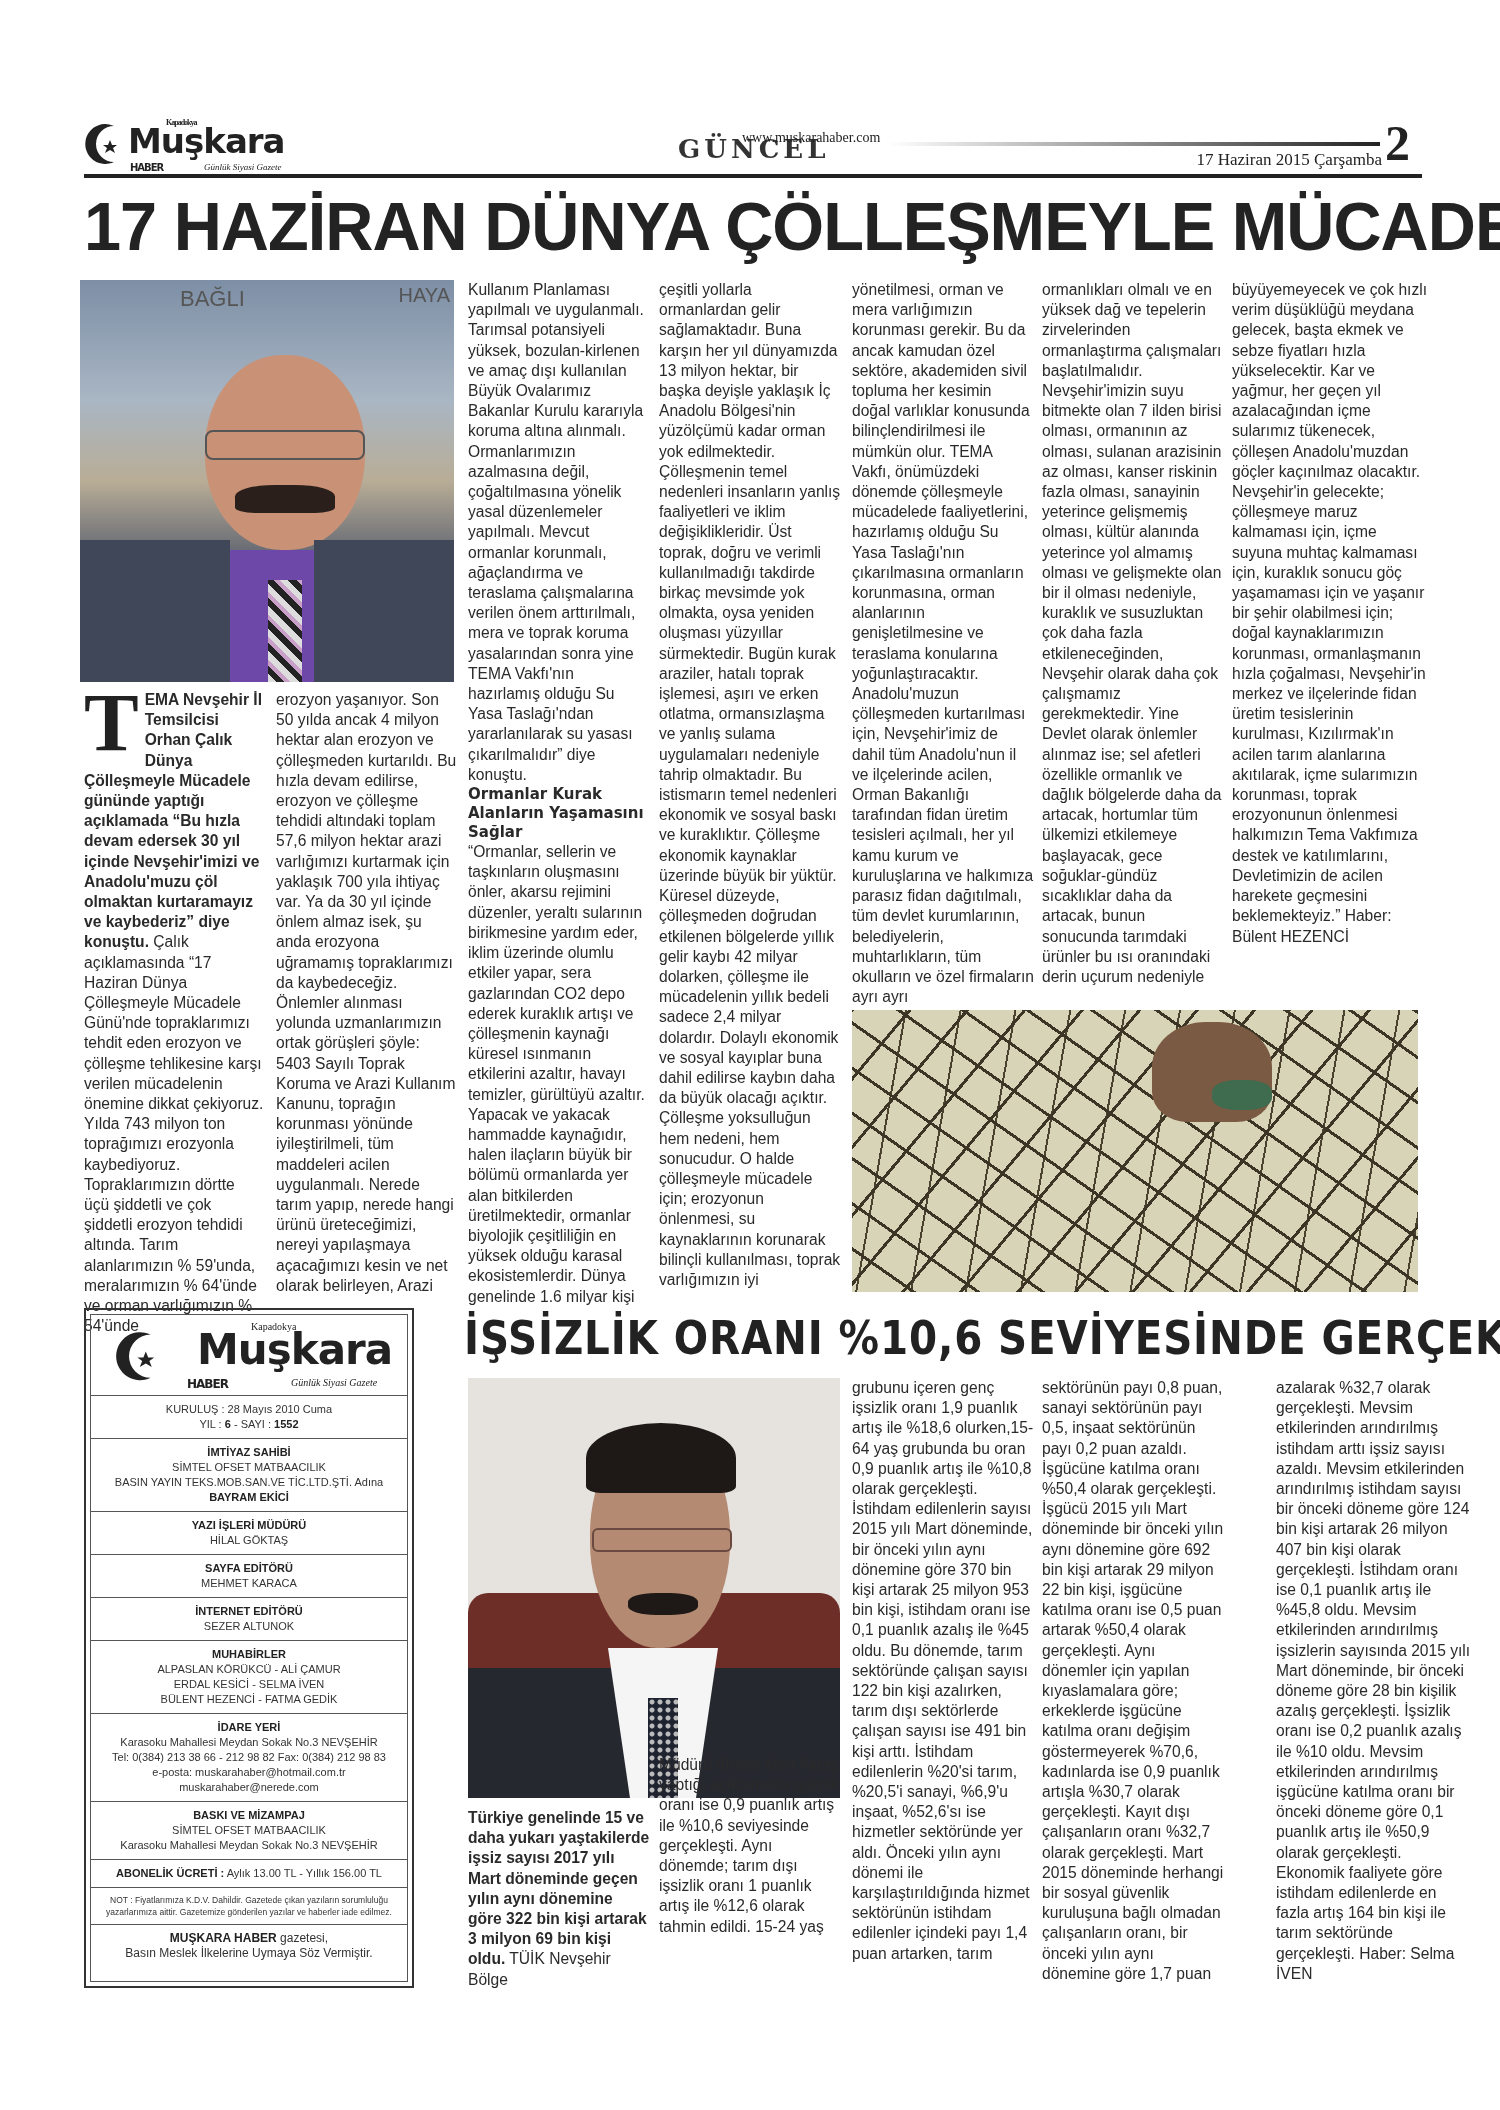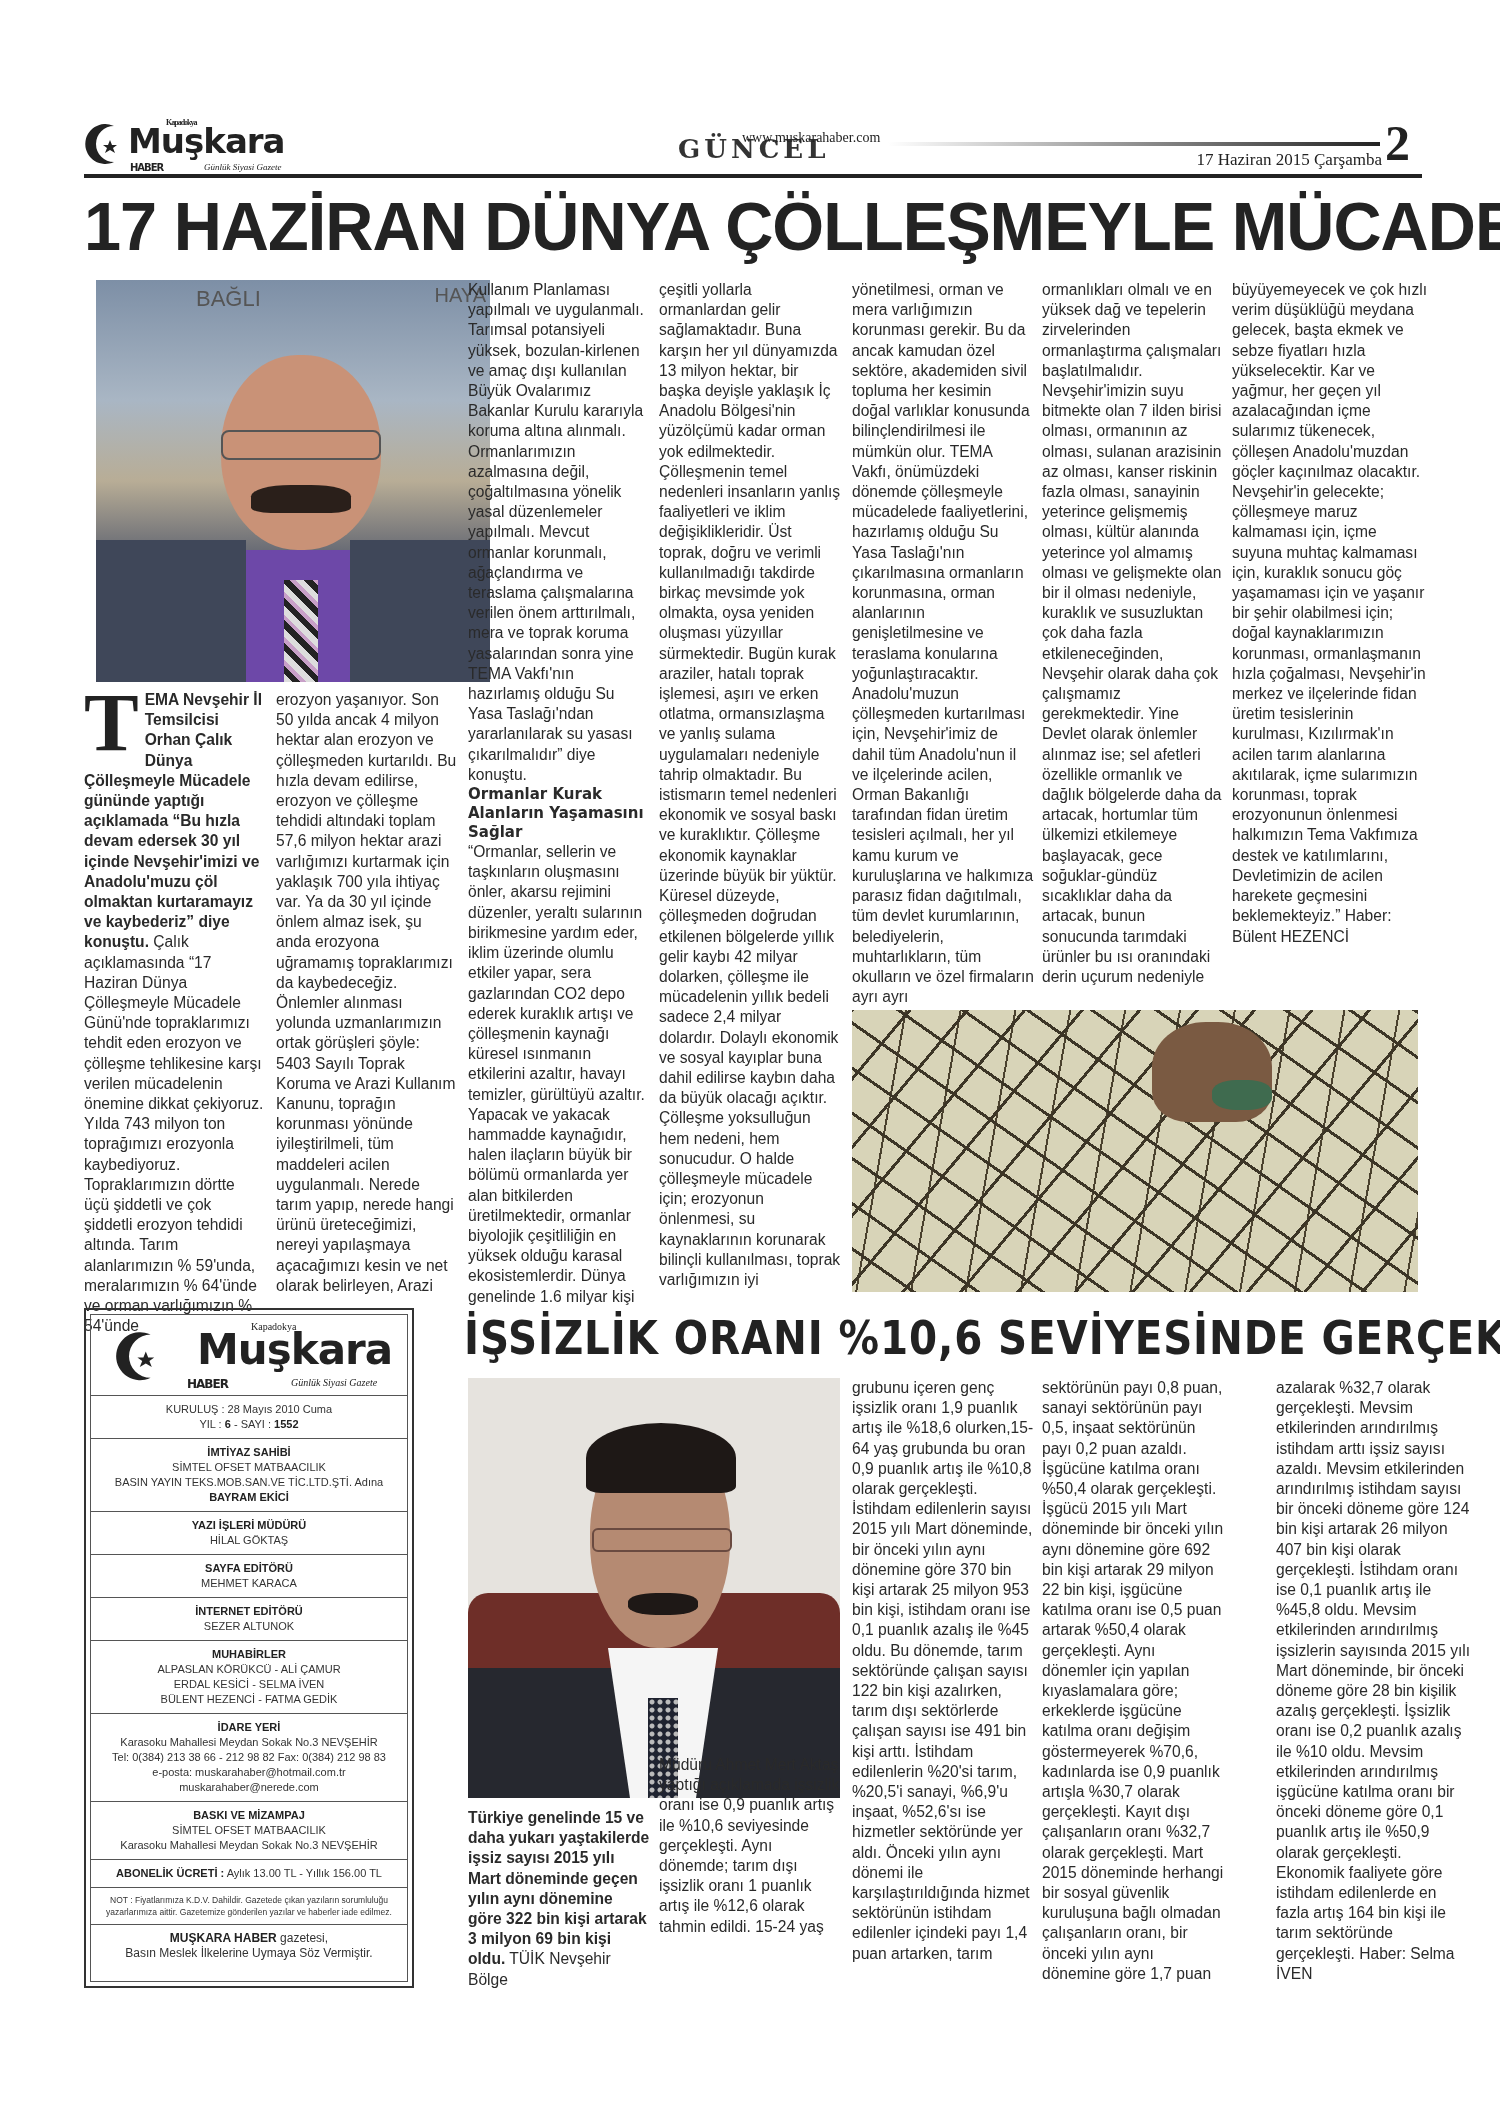--- a/index.html
+++ b/index.html
@@ -45,21 +45,21 @@
 
 <div class="abs" id="guncel">GÜNCEL</div>
 <div class="abs" id="site-url">www.muskarahaber.com</div>
 <div class="abs" id="header-rule-grad"></div>
 <div class="abs" id="date-line">17 Haziran 2015 Çarşamba</div>
 <div class="abs" id="page-num">2</div>
 <div class="abs" id="top-rule"></div>
 
 <div class="abs" id="headline1">17 HAZİRAN DÜNYA ÇÖLLEŞMEYLE MÜCADELE GÜNÜ</div>
 
-<div class="abs photo" style="left:96px;top:280px;width:374px;height:402px;background:linear-gradient(180deg,#7d8fa6 0%,#a9b6c4 30%,#b8ad96 50%,#5d6270 70%,#3f4555 100%);padding-left:20px;">
+<div class="abs photo" style="left:80px;top:280px;width:374px;height:402px;background:linear-gradient(180deg,#7d8fa6 0%,#a9b6c4 30%,#b8ad96 50%,#5d6270 70%,#3f4555 100%);">
   <span style="position:absolute;left:100px;top:6px;font-size:22px;color:#555;">BAĞLI</span>
   <span style="position:absolute;right:4px;top:4px;font-size:20px;color:#555;">HAYA</span>
   <div style="position:absolute;left:125px;top:75px;width:160px;height:195px;border-radius:48%;background:#c99277;"></div>
   <div style="position:absolute;left:125px;top:150px;width:160px;height:30px;border:2px solid #555;border-radius:8px;box-sizing:border-box;"></div>
   <div style="position:absolute;left:155px;top:205px;width:100px;height:28px;border-radius:40% 40% 20% 20%;background:#2a1f1a;"></div>
   <div style="position:absolute;left:140px;top:270px;width:130px;height:132px;background:#6d48a8;"></div>
   <div style="position:absolute;left:188px;top:300px;width:34px;height:102px;background:repeating-linear-gradient(45deg,#ddd 0 6px,#222 6px 12px,#c8a0c8 12px 16px);"></div>
   <div style="position:absolute;left:0;top:260px;width:150px;height:142px;background:#3f4759;"></div>
   <div style="position:absolute;right:0;top:260px;width:140px;height:142px;background:#3f4759;"></div>
 </div>
@@ -167,21 +167,21 @@
   <div style="position:absolute;left:122px;top:50px;width:140px;height:220px;border-radius:48%;background:#b58a72;"></div>
   <div style="position:absolute;left:118px;top:45px;width:150px;height:70px;border-radius:50% 50% 10% 10%;background:#1e1816;"></div>
   <div style="position:absolute;left:124px;top:150px;width:140px;height:24px;border:2px solid #6a4a40;border-radius:6px;box-sizing:border-box;"></div>
   <div style="position:absolute;left:160px;top:215px;width:70px;height:22px;border-radius:40%;background:#1e1816;"></div>
   <div style="position:absolute;left:0;top:290px;width:372px;height:130px;background:#26282f;"></div>
   <div style="position:absolute;left:140px;top:270px;width:110px;height:150px;background:#f5f5f5;clip-path:polygon(0 0,100% 0,80% 100%,20% 100%);"></div>
   <div style="position:absolute;left:180px;top:320px;width:30px;height:100px;background:radial-gradient(circle,#bbb 2px,#1f2330 3px);background-size:8px 8px;"></div>
 </div>
 
 <div class="col" style="left:468px;top:1808px;width:182px;">
-  <span class="lead">Türkiye genelinde 15 ve daha yukarı yaştakilerde işsiz sayısı 2015 yılı Mart döneminde geçen yılın aynı dönemine göre 322 bin kişi artarak 3 milyon 69 bin kişi oldu.</span>
+  <span class="lead">Türkiye genelinde 15 ve daha yukarı yaştakilerde işsiz sayısı 2017 yılı Mart döneminde geçen yılın aynı dönemine göre 322 bin kişi artarak 3 milyon 69 bin kişi oldu.</span>
   <span>TÜİK Nevşehir Bölge</span>
 </div>
 <div class="col" style="left:659px;top:1720px;width:182px;margin-top:35px;">
   <p>Müdürü Ahmet Mert Aktaş yaptığı açıklamada işsizlik oranı ise 0,9 puanlık artış ile %10,6 seviyesinde gerçekleşti. Aynı dönemde; tarım dışı işsizlik oranı 1 puanlık artış ile %12,6 olarak tahmin edildi. 15-24 yaş</p>
 </div>
 <div class="col" style="left:852px;top:1378px;width:182px;">
   <p>grubunu içeren genç işsizlik oranı 1,9 puanlık artış ile %18,6 olurken,15-64 yaş grubunda bu oran 0,9 puanlık artış ile %10,8 olarak gerçekleşti. İstihdam edilenlerin sayısı 2015 yılı Mart döneminde, bir önceki yılın aynı dönemine göre 370 bin kişi artarak 25 milyon 953 bin kişi, istihdam oranı ise 0,1 puanlık azalış ile %45 oldu. Bu dönemde, tarım sektöründe çalışan sayısı 122 bin kişi azalırken, tarım dışı sektörlerde çalışan sayısı ise 491 bin kişi arttı. İstihdam edilenlerin %20'si tarım, %20,5'i sanayi, %6,9'u inşaat, %52,6'sı ise hizmetler sektöründe yer aldı. Önceki yılın aynı dönemi ile karşılaştırıldığında hizmet sektörünün istihdam edilenler içindeki payı 1,4 puan artarken, tarım</p>
 </div>
 <div class="col" style="left:1042px;top:1378px;width:182px;">
   <p>sektörünün payı 0,8 puan, sanayi sektörünün payı 0,5, inşaat sektörünün payı 0,2 puan azaldı. İşgücüne katılma oranı %50,4 olarak gerçekleşti. İşgücü 2015 yılı Mart döneminde bir önceki yılın aynı dönemine göre 692 bin kişi artarak 29 milyon 22 bin kişi, işgücüne katılma oranı ise 0,5 puan artarak %50,4 olarak gerçekleşti. Aynı dönemler için yapılan kıyaslamalara göre; erkeklerde işgücüne katılma oranı değişim göstermeyerek %70,6, kadınlarda ise 0,9 puanlık artışla %30,7 olarak gerçekleşti. Kayıt dışı çalışanların oranı %32,7 olarak gerçekleşti. Mart 2015 döneminde herhangi bir sosyal güvenlik kuruluşuna bağlı olmadan çalışanların oranı, bir önceki yılın aynı dönemine göre 1,7 puan</p>

